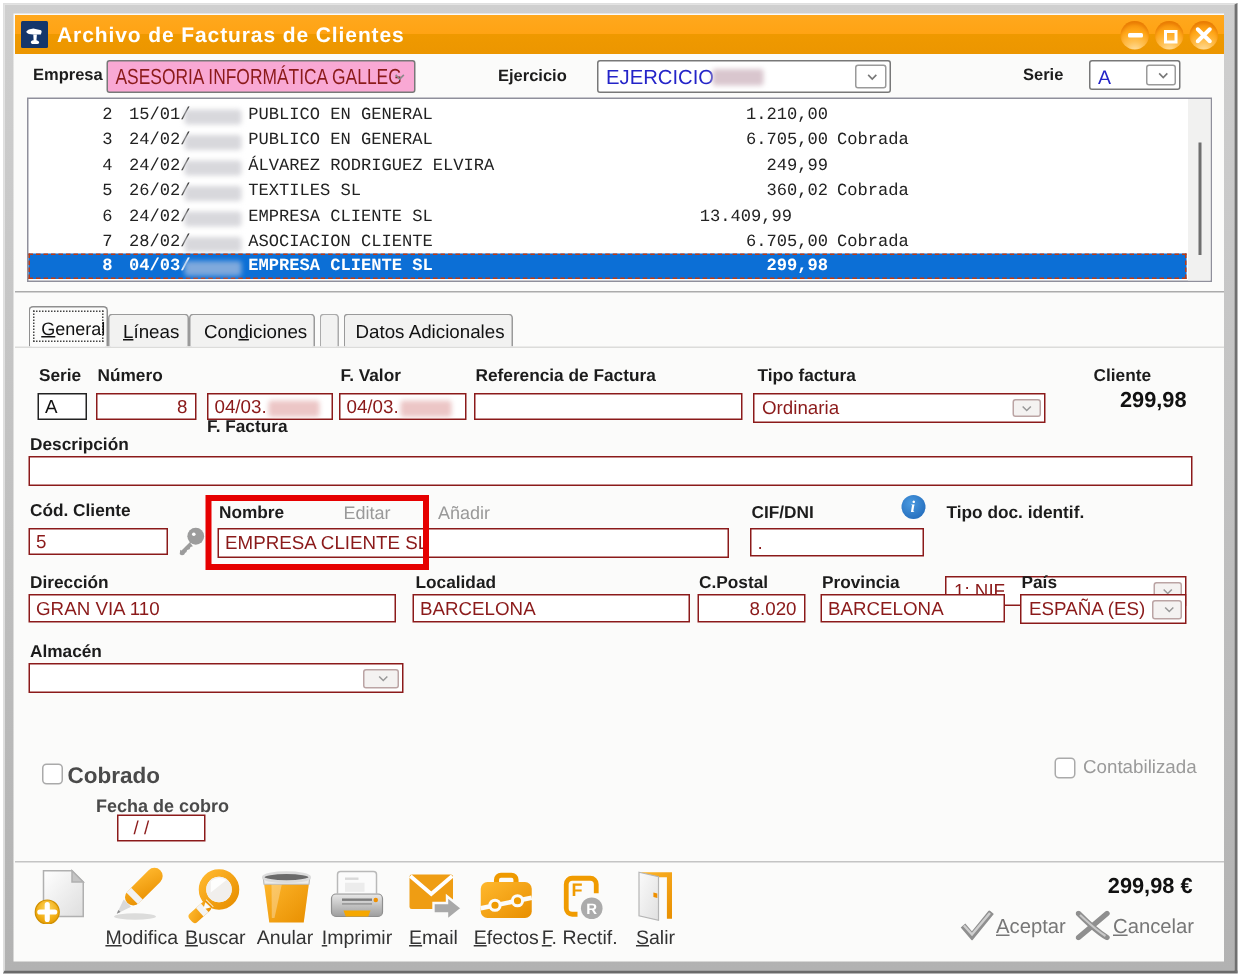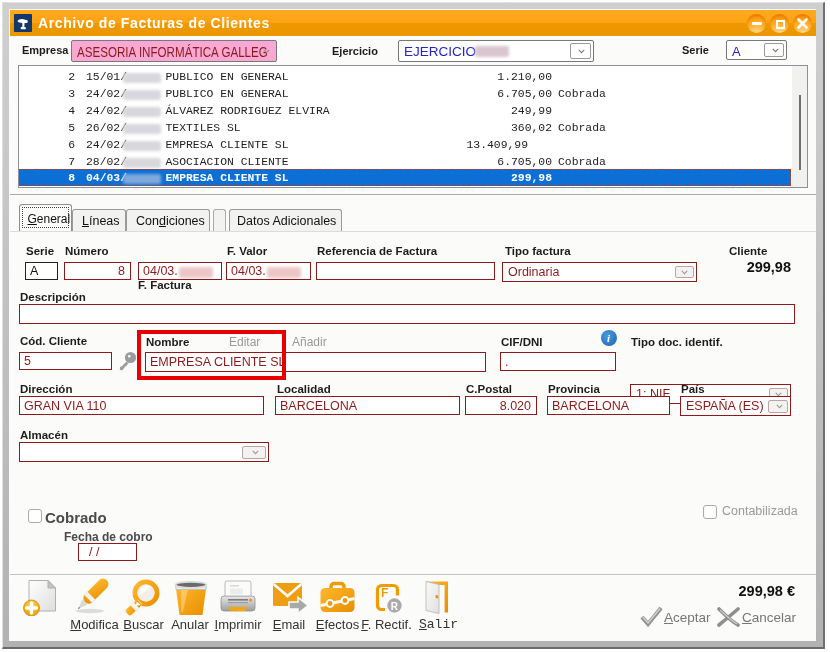--- a/index.html
+++ b/index.html
@@ -354,21 +354,21 @@
   <path d="M13.6 17 l2.6 0.6 v3 l-2.6 -0.6 z" fill="#ef9000"></path>
 </svg>
 <div class="abs" style="left:17px;top:617px;width:50px;font-size:13px;color:#333;margin-top:35px;"><u>N</u>uevo</div>
 <div class="abs" style="left:64px;top:617px;width:61px;text-align:center;font-size:13px;color:#333;"><u>M</u>odifica</div>
 <div class="abs" style="left:120px;top:617px;width:47px;text-align:center;font-size:13px;color:#333;"><u>B</u>uscar</div>
 <div class="abs" style="left:167px;top:617px;width:46px;text-align:center;font-size:13px;color:#333;">Anular</div>
 <div class="abs" style="left:212px;top:617px;width:52px;text-align:center;font-size:13px;color:#333;"><u>I</u>mprimir</div>
 <div class="abs" style="left:270px;top:617px;width:38px;text-align:center;font-size:13px;color:#333;"><u>E</u>mail</div>
 <div class="abs" style="left:314px;top:617px;width:47px;text-align:center;font-size:13px;color:#333;"><u>E</u>fectos</div>
 <div class="abs" style="left:360px;top:617px;width:53px;text-align:center;font-size:13px;color:#333;"><u>F</u>. Rectif.</div>
-<div class="abs" style="left:419px;top:617px;width:36px;text-align:center;font-size:13px;color:#333;font-family:Liberation Mono, monospace;"><u>S</u>alir</div>
+<div class="abs" style="left:419px;top:617px;width:36px;text-align:center;font-size:13px;color:#333;"><u>S</u>alir</div>
 
 <div class="abs" style="left:645px;top:583px;width:150px;text-align:right;font-size:14.5px;font-weight:bold;color:#111;">299,98&nbsp;€</div>
 <svg class="abs" style="left:640px;top:607px;" width="24" height="20" viewBox="0 0 24 20">
   <path d="M2 10 L8 17 L21 1" stroke="#8f8f8f" stroke-width="4" fill="none"></path>
   <path d="M2.6 10 L8 16 L20 1.6" stroke="#cfcfcf" stroke-width="1.6" fill="none"></path>
 </svg>
 <div class="abs" style="left:664px;top:610px;font-size:13.5px;color:#777;"><u>A</u>ceptar</div>
 <svg class="abs" style="left:717px;top:607px;" width="23" height="20" viewBox="0 0 23 20">
   <path d="M2 2 C8 8 14 14 21 18 M21 2 C14 8 8 13 2 18" stroke="#8f8f8f" stroke-width="3.6" fill="none" stroke-linecap="round"></path>
   <path d="M3 3 C8.5 8 14 13.5 20 17" stroke="#c9c9c9" stroke-width="1.4" fill="none"></path>

